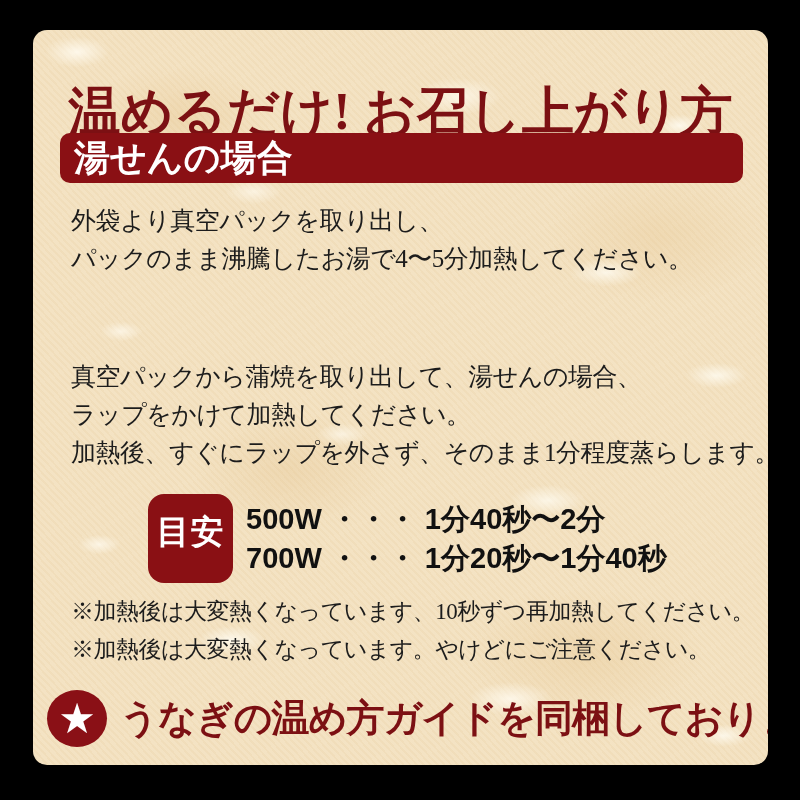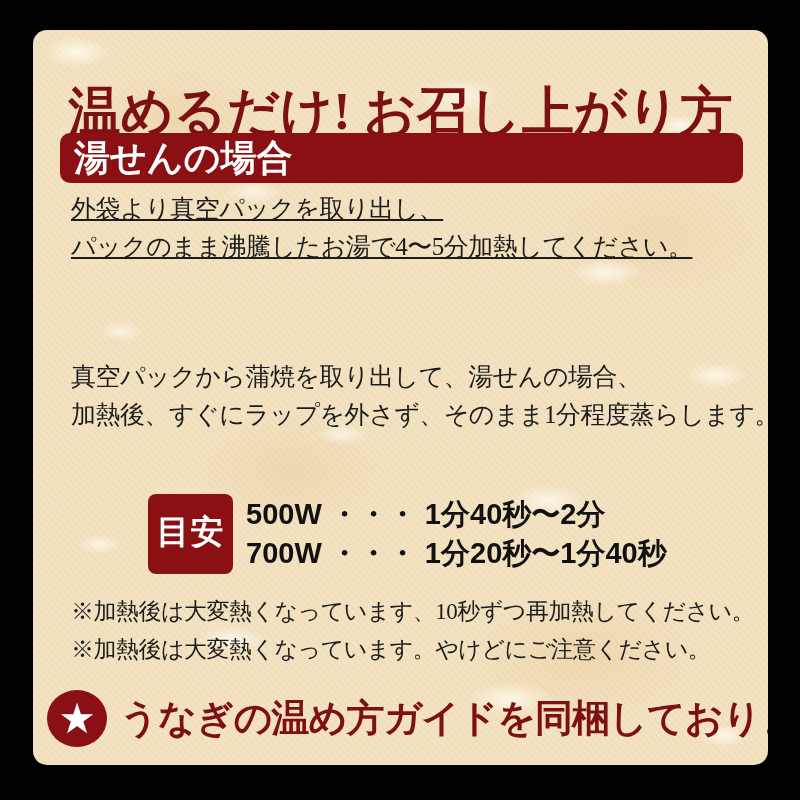--- a/index.html
+++ b/index.html
@@ -42,27 +42,27 @@
     font-family:"Liberation Sans","DejaVu Sans",sans-serif;
     font-weight:bold;font-size:36px;line-height:50px;
     padding-left:14px;box-sizing:border-box;white-space:nowrap;
   }
   .banner.b1{top:103px;}
   .banner.b2{top:264px;}
   .para{
     position:absolute;left:38px;color:#1c1c1c;
     font-size:25px;line-height:38px;letter-spacing:-0.5px;white-space:nowrap;
   }
-  .para.p1{top:160px;text-decoration:underline;}
+  .para.p1{top:172px;}
   .para.p2{top:328px;}
   .guide{
     position:absolute;left:115px;top:464px;display:flex;align-items:center;
   }
   .guide-label{
-    width:85px;height:80px;background:#8a1014;border-radius:8px;
+    width:85px;height:89px;background:#8a1014;border-radius:16px;
     color:#fff;font-family:"Liberation Sans","DejaVu Sans",sans-serif;
     font-weight:bold;font-size:33px;line-height:76px;text-align:center;
     flex:0 0 auto;letter-spacing:1px;
   }
   .guide-lines{
     margin-left:13px;color:#111;
     font-family:"Liberation Sans","DejaVu Sans",sans-serif;
     font-weight:bold;font-size:29px;line-height:39px;white-space:nowrap;
   }
   .notes{
@@ -96,20 +96,21 @@
   </div>
 
   <div class="para p1">
     <div>外袋より真空パックを取り出し、</div>
     <div>パックのまま沸騰したお湯で4〜5分加熱してください。</div>
   </div>
 
 
   <div class="para p2">
     <div>真空パックから蒲焼を取り出して、湯せんの場合、</div>
+    <div>ラップをかけて加熱してください。</div>
     <div>加熱後、すぐにラップを外さず、そのまま1分程度蒸らします。</div>
   </div>
 
   <div class="guide">
     <div class="guide-label">目安</div>
     <div class="guide-lines">
       <div>500W ・・・ 1分40秒〜2分</div>
       <div>700W ・・・ 1分20秒〜1分40秒</div>
     </div>
   </div>

